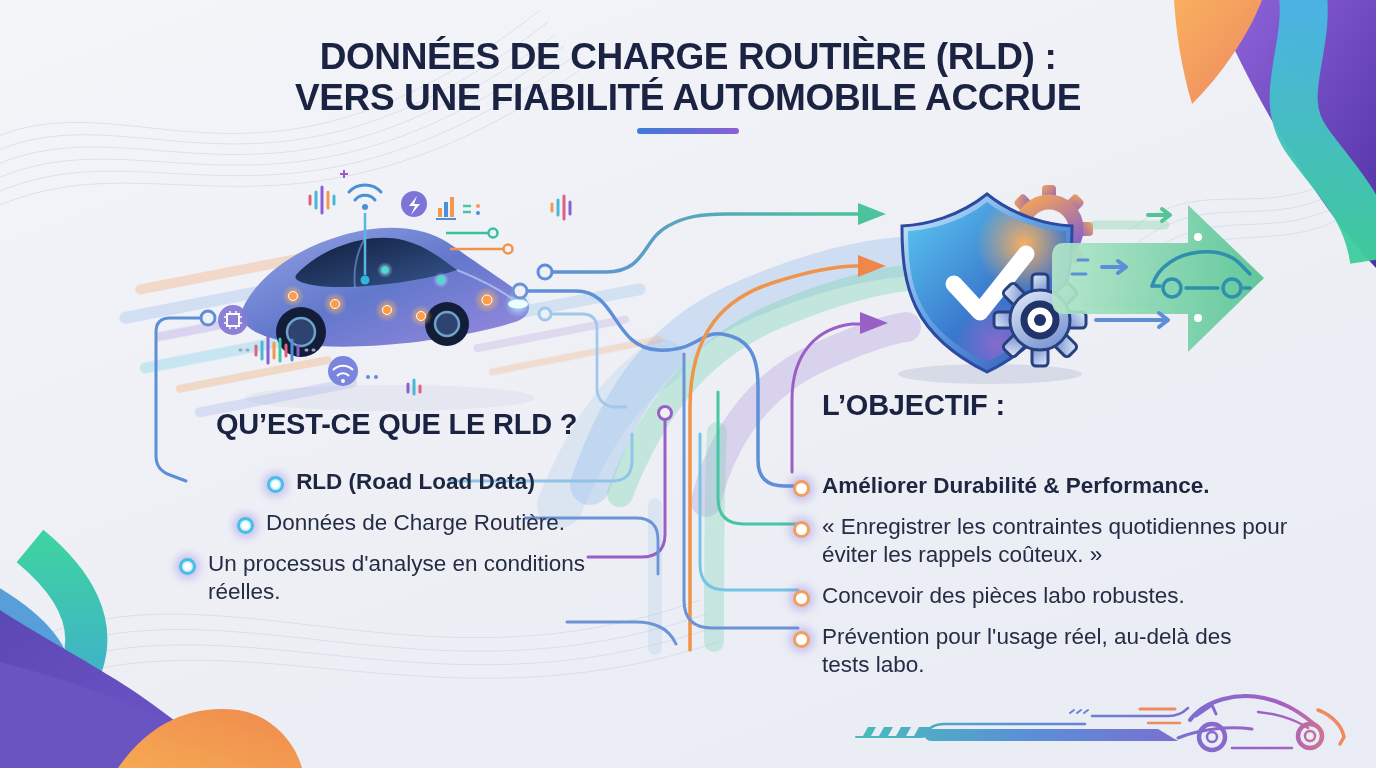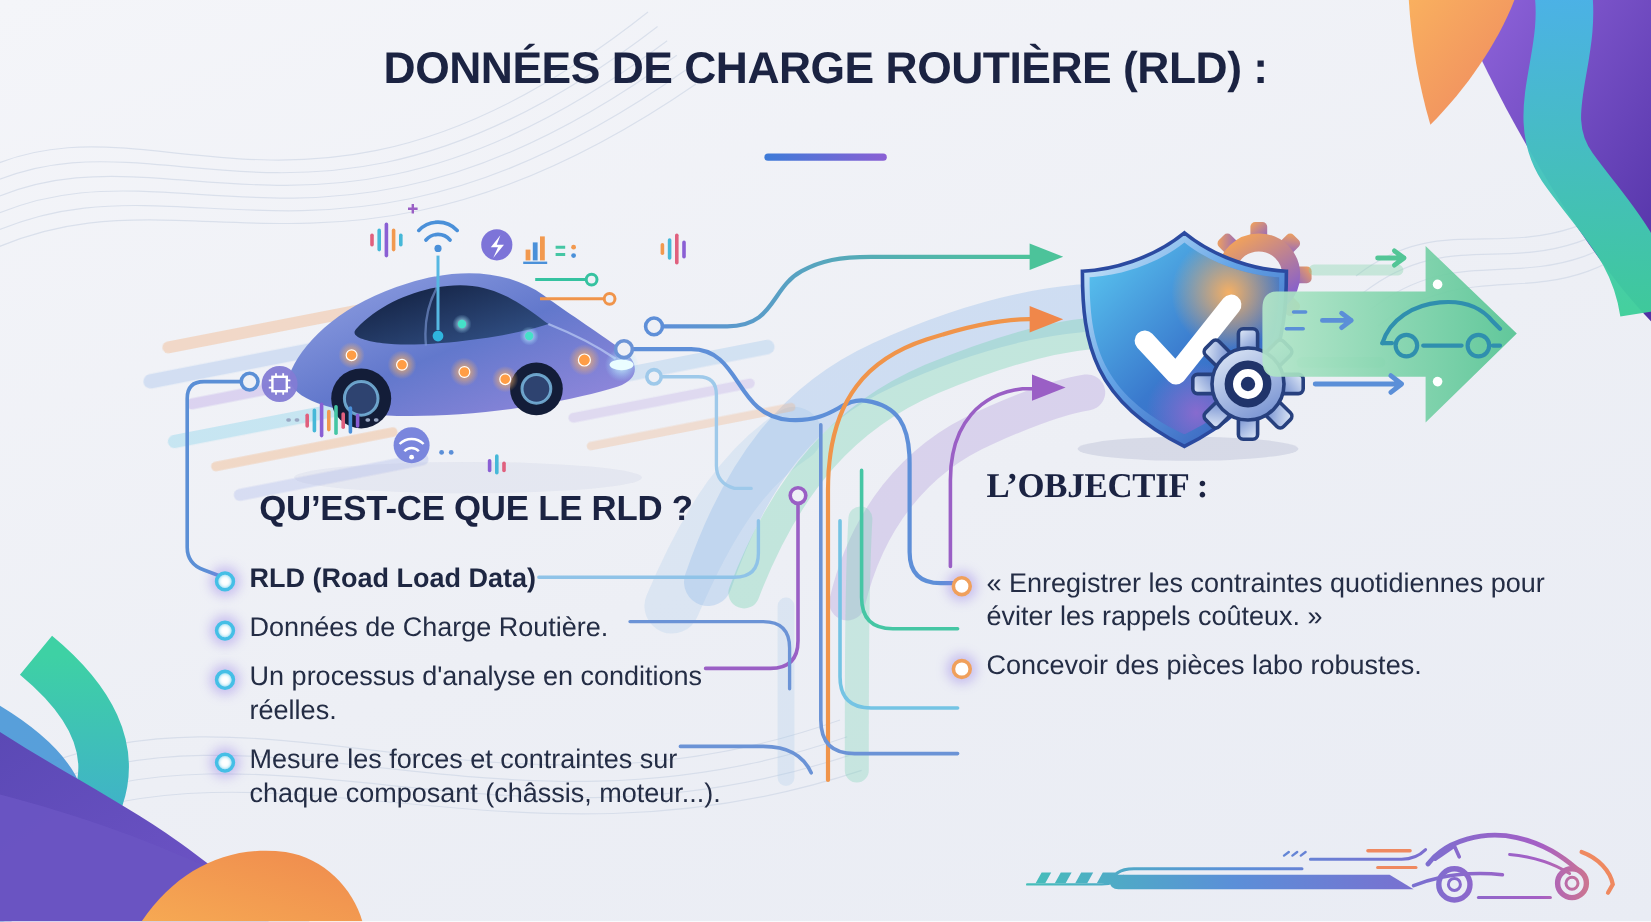--- a/index.html
+++ b/index.html
@@ -5,23 +5,23 @@
   html,body{margin:0;padding:0;}
   body{width:1376px;height:768px;overflow:hidden;font-family:"Liberation Sans",sans-serif;}
   .stage{position:relative;width:1376px;height:768px;background:linear-gradient(160deg,#f4f5f9 0%,#edeff5 55%,#e9ecf4 100%);overflow:hidden;}
   .decor{position:absolute;inset:0;z-index:1;}
   .txt{position:absolute;z-index:3;color:#1b2342;}
   .title{left:0;right:0;top:36px;text-align:center;font-weight:700;font-size:37px;line-height:41px;letter-spacing:-0.4px;color:#1b2342;}
   .underline{position:absolute;z-index:3;left:637px;top:128px;width:102px;height:6px;border-radius:3px;
     background:linear-gradient(90deg,#3d7bd8,#8a5fd4);}
   .sec-head{font-weight:700;font-size:29px;letter-spacing:-0.2px;color:#1b2342;}
   .left-head{left:216px;top:408px;}
-  .right-head{left:822px;top:388px;line-height:34px;font-family:Liberation Serif, serif;}
+  .right-head{left:822px;top:388px;line-height:34px;}
   .bullets{position:absolute;z-index:3;display:flex;flex-direction:column;gap:13px;}
-  .bullets.left{left:179px;top:468px;}
+  .bullets.left{left:179px;top:468px;align-items:center;}
   .bullets.right{left:793px;top:472px;}
   .brow{display:flex;align-items:flex-start;}
   .dot{flex:0 0 auto;width:11px;height:11px;border-radius:50%;background:#ffffff;margin:8px 12px 0 0;}
   .dot.cyan{border:3px solid #45bfe6;box-shadow:0 0 9px 4px rgba(146,120,230,.40),inset 0 0 3px rgba(69,191,230,.8);}
   .dot.orange{border:3px solid #f0a05c;box-shadow:0 0 9px 4px rgba(146,120,230,.40);}
   .btxt{font-size:22.5px;line-height:28px;color:#242d45;}
   .btxt.bold{font-weight:700;color:#1e2742;}
   .w415{max-width:415px;} .w500{max-width:500px;} .w430{max-width:430px;}
 </style>
 </head>
@@ -392,52 +392,57 @@
     <circle cx="1212" cy="737" r="5" stroke-width="2.5"></circle>
     <circle cx="1310" cy="736" r="12" stroke-width="4.5"></circle>
     <circle cx="1310" cy="736" r="5" stroke-width="2.5"></circle>
     <path d="M1318 710 C1332 715 1342 726 1344 737 L1340 744" stroke="#ef8960" stroke-width="3.5"></path>
     <path d="M1232 748 H1292" stroke-width="2.5"></path>
   </g>
 </svg>
 
 <div class="txt title">
   <div>DONNÉES DE CHARGE ROUTIÈRE (RLD) :</div>
+  <div>VERS UNE FIABILITÉ AUTOMOBILE ACCRUE</div>
 </div>
 <div class="underline"></div>
 
 <div class="txt sec-head left-head">QU’EST-CE QUE LE RLD ?</div>
 
 <div class="bullets left">
   <div class="brow">
     <span class="dot cyan"></span>
     <span class="btxt bold w415">RLD (Road Load Data)</span>
   </div>
   <div class="brow">
     <span class="dot cyan"></span>
     <span class="btxt w415">Données de Charge Routière.</span>
   </div>
   <div class="brow">
     <span class="dot cyan"></span>
     <span class="btxt w415">Un processus d'analyse en conditions réelles.</span>
-  </div>
-  <div class="brow">
-    <span class="dot cyan"></span>
-    <span class="btxt w415">Mesure les forces et contraintes sur chaque composant (châssis, moteur...).</span>
   </div>
 </div>
 
 <div class="txt sec-head right-head">
   <div>L’OBJECTIF :</div>
 </div>
 
 <div class="bullets right">
   <div class="brow">
     <span class="dot orange"></span>
+    <span class="btxt bold w500">Améliorer Durabilité &amp; Performance.</span>
+  </div>
+  <div class="brow">
+    <span class="dot orange"></span>
     <span class="btxt w500">« Enregistrer les contraintes quotidiennes pour éviter les rappels coûteux. »</span>
   </div>
   <div class="brow">
     <span class="dot orange"></span>
     <span class="btxt w500">Concevoir des pièces labo robustes.</span>
   </div>
+  <div class="brow">
+    <span class="dot orange"></span>
+    <span class="btxt w430">Prévention pour l'usage réel, au-delà des tests labo.</span>
+  </div>
 </div>
 
 </div>
 
 </body></html>

